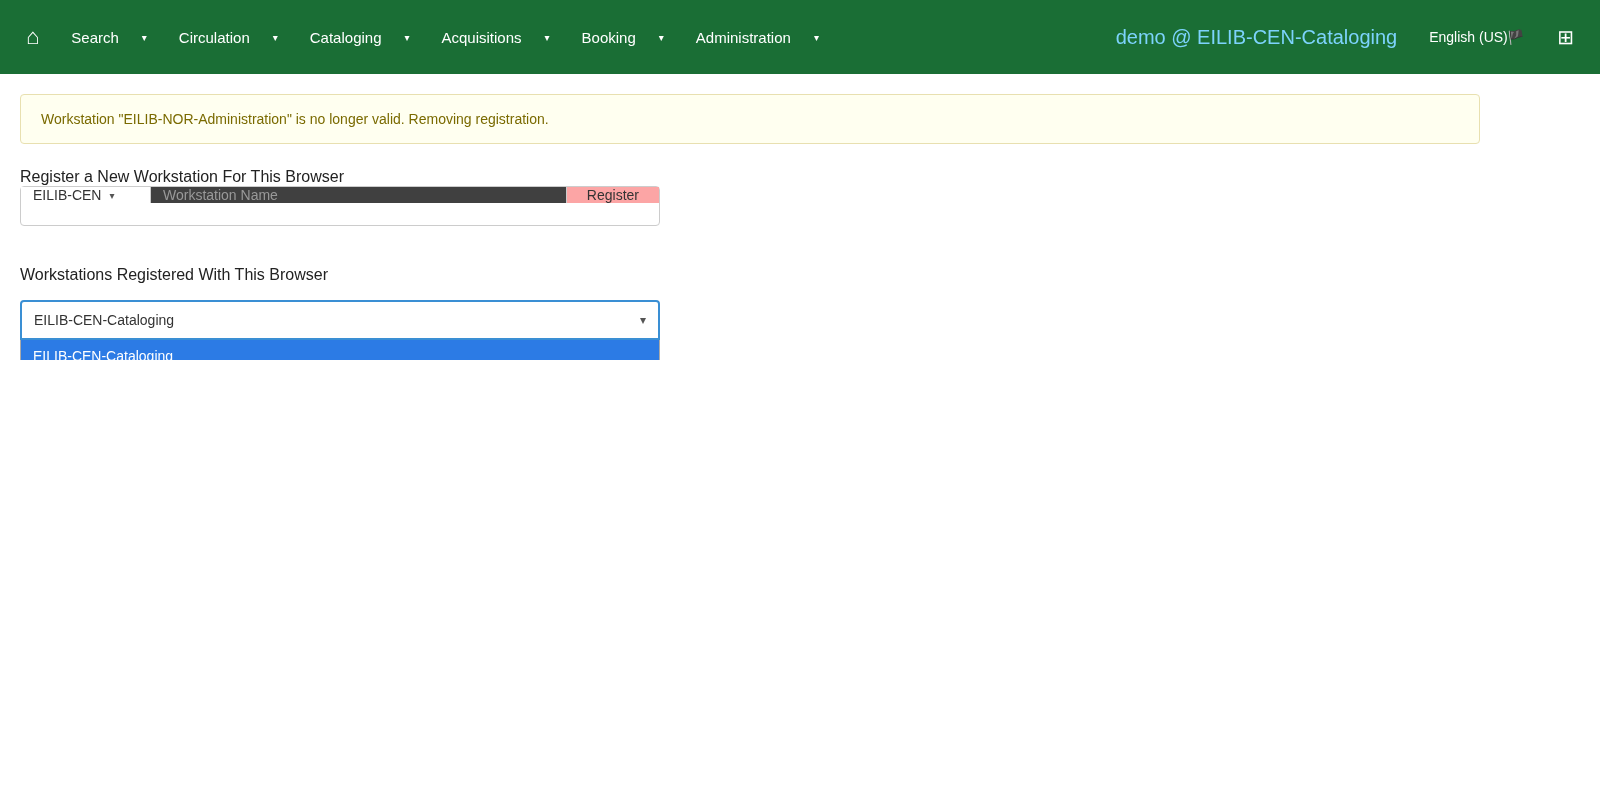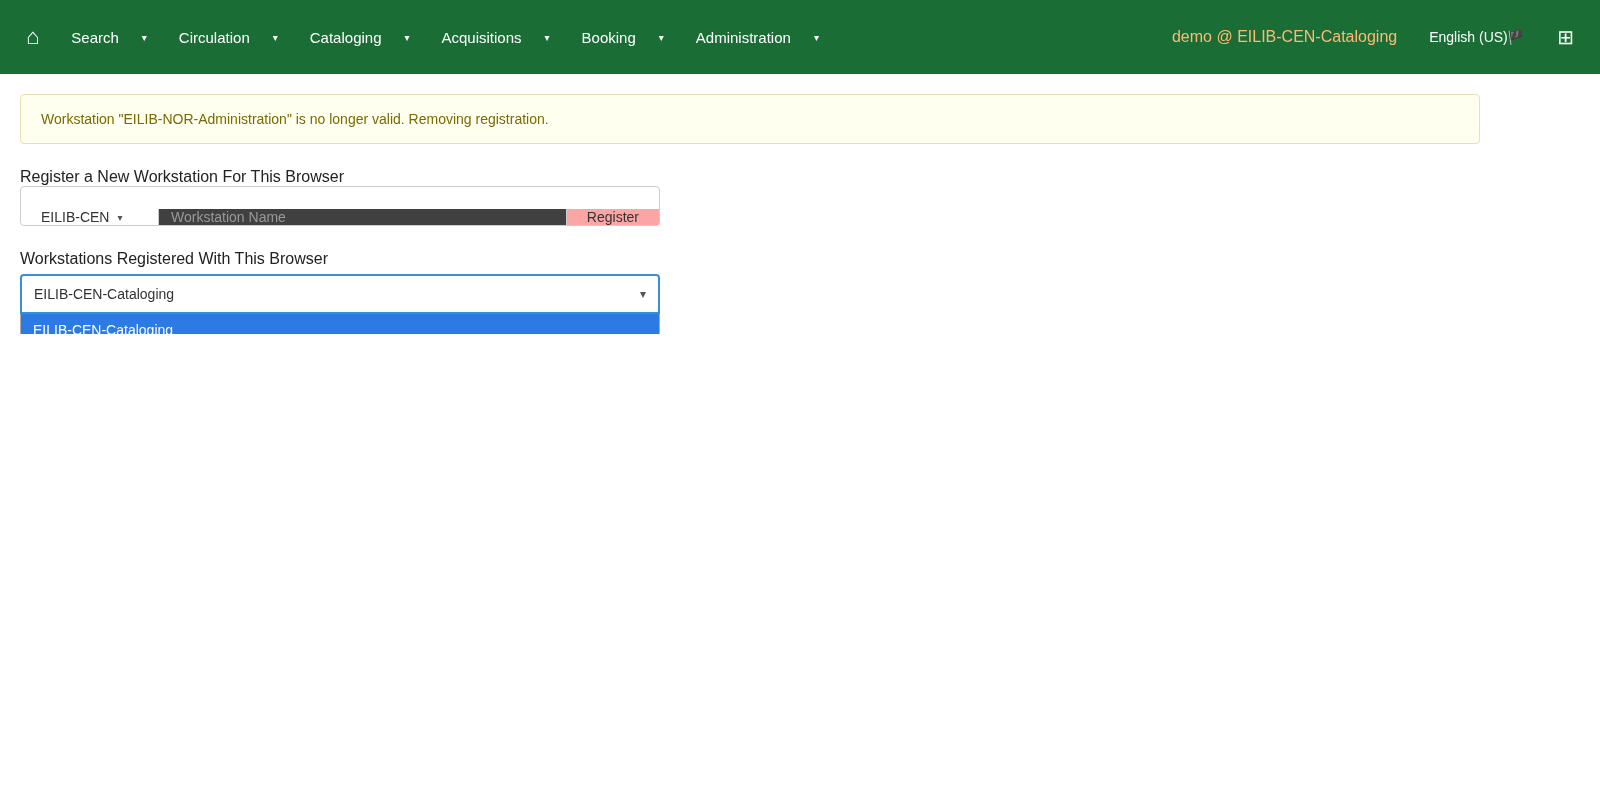--- a/index.html
+++ b/index.html
@@ -32,22 +32,22 @@
       gap: 21px;
       white-space: nowrap;
       height: 100%;
     }
     .nav-caret {
       font-size: 10px;
       margin-left: 2px;
     }
     .nav-spacer { flex: 1; }
     .nav-user {
-      color: #fdba74;
-      font-size: 16px;
+      color: #7dd3fc;
+      font-size: 20px;
       padding: 10px 14px;
       white-space: nowrap;
       text-align: center;
     }
     .nav-lang {
       color: #fff;
       font-size: 14px;
       padding: 10px 14px;
       display: flex;
       align-items: center;
@@ -79,28 +79,27 @@
     
     .section-title {
       font-size: 16px;
       font-weight: normal;
       color: #222;
       margin-bottom: 0;
     }
 
     .register-row {
       display: flex;
-      align-items: flex-end;
+      align-items: flex-start;
       height: 40px;
       border: 1px solid #ccc;
       border-radius: 4px;
       overflow: visible;
       width: 640px;
-      margin-bottom: 24px;
-      padding-left: 8px;
+      margin-bottom: 40px;
     }
 
     .org-dropdown {
       display: flex;
       align-items: center;
       padding: 0 12px;
       border-right: 1px solid #ccc;
       background: #fff;
       cursor: pointer;
       gap: 8px;
@@ -125,21 +124,21 @@
       background: #fca5a5;
       border: none;
       border-left: 1px solid #ccc;
       cursor: pointer;
       font-size: 14px;
       color: #333;
     }
 
     
     .workstations-section { }
-    .workstations-section .section-title { margin-bottom: 6px; }
+    .workstations-section .section-title { margin-bottom: 16px; }
 
     .select-wrapper {
       position: relative;
       width: 640px;
     }
 
     .select-display {
       width: 100%;
       height: 40px;
       border: 2px solid #3a8fd4;

